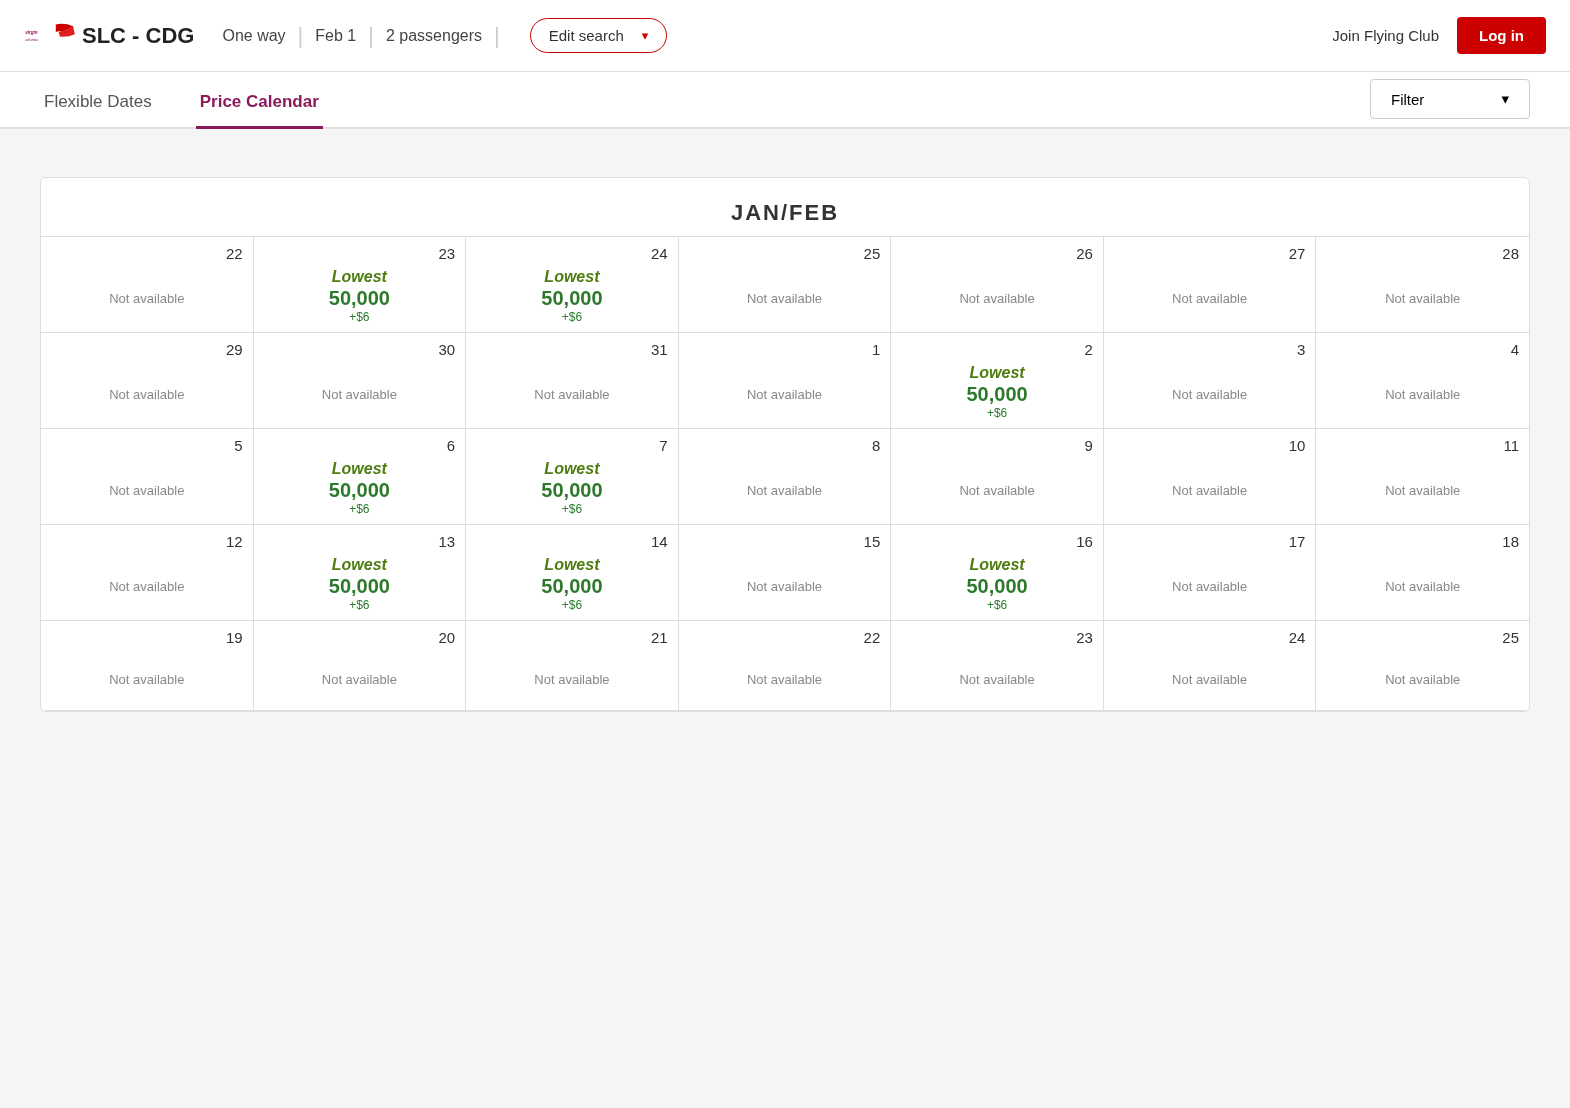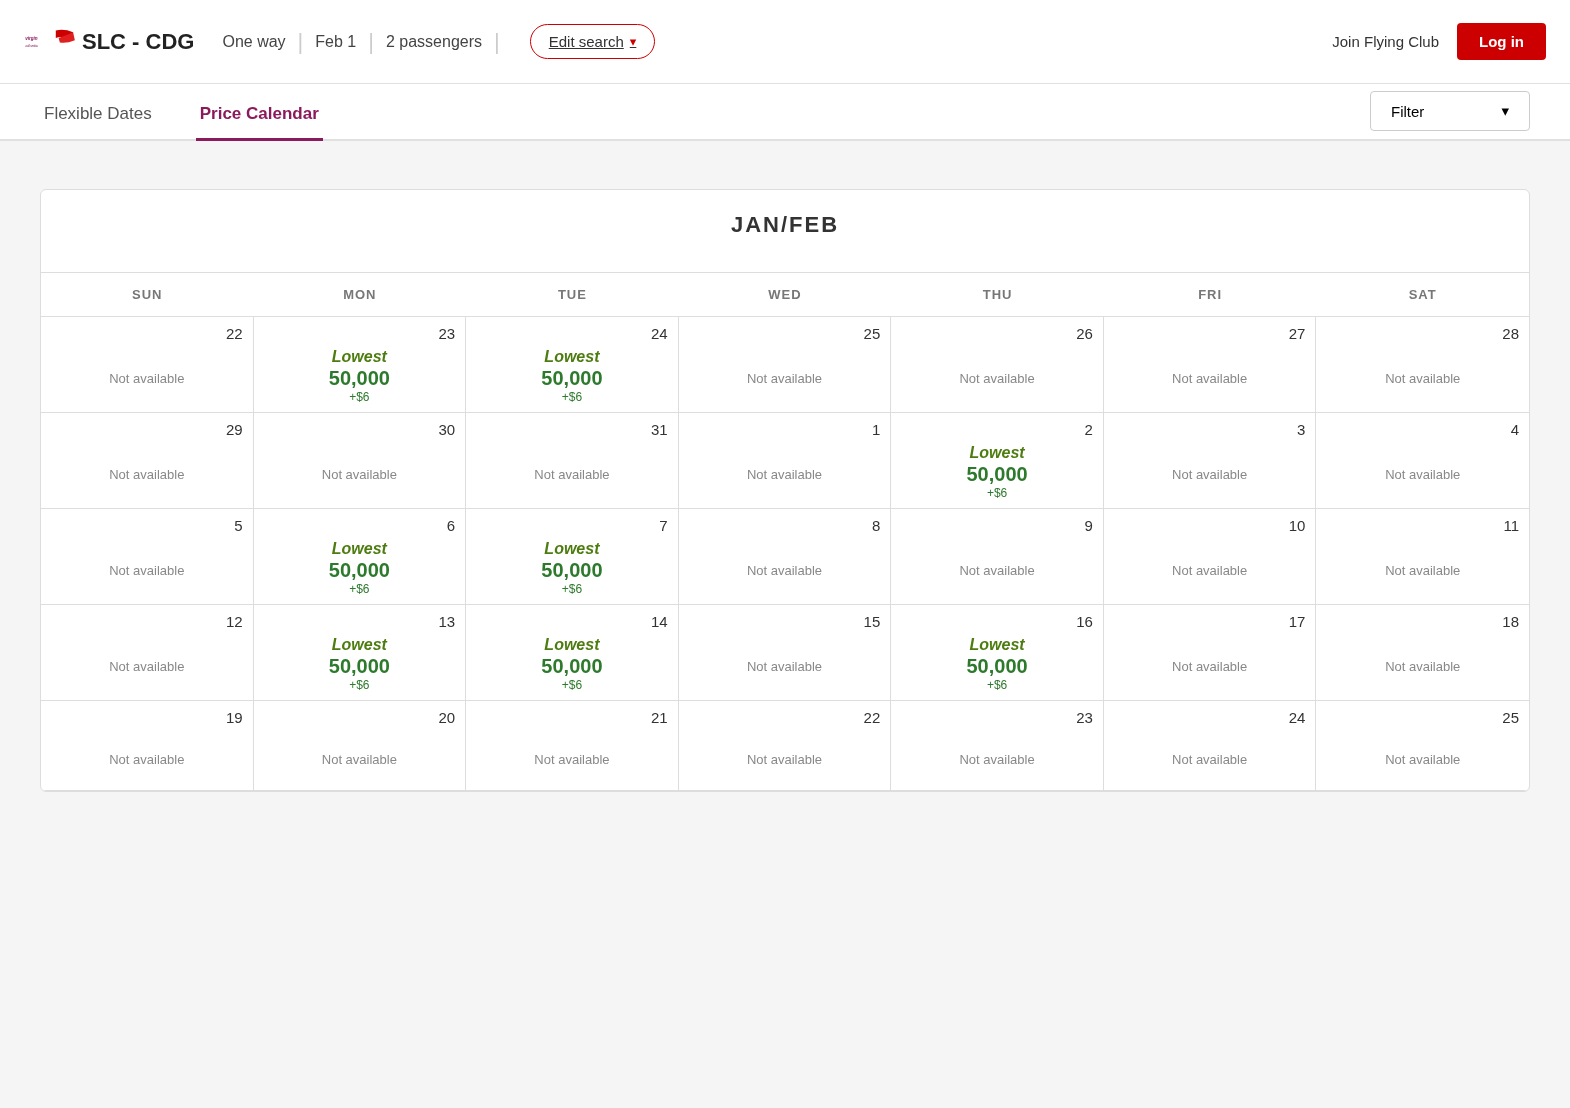--- a/index.html
+++ b/index.html
@@ -4,21 +4,21 @@
   <style>
     * { box-sizing: border-box; margin: 0; padding: 0; }
     body { font-family: Arial, Helvetica, sans-serif; background: #f5f5f5; color: #333; }
 
     
     .header {
       background: #fff;
       display: flex;
       align-items: center;
       padding: 0 24px;
-      height: 84px;
+      height: 72px;
       border-bottom: 1px solid #e0e0e0;
     }
     .logo-icon {
       width: 52px;
       height: 44px;
       margin-right: 6px;
     }
     .route {
       font-size: 22px;
       font-weight: bold;
@@ -40,23 +40,22 @@
     .edit-search-btn {
       border: 1.5px solid #c00;
       border-radius: 24px;
       padding: 8px 18px;
       background: #fff;
       cursor: pointer;
       font-size: 15px;
       color: #333;
       display: flex;
       align-items: center;
-      gap: 6px;
+      gap: 18px;
       margin-left: 18px;
-      text-decoration: underline;
     }
     .edit-search-btn .chevron {
       color: #c00;
       font-size: 13px;
     }
     .header-right {
       display: flex;
       align-items: center;
       gap: 18px;
       margin-left: auto;
@@ -131,21 +130,21 @@
       background: #fff;
       border: 1px solid #ddd;
       border-radius: 6px;
       overflow: hidden;
       margin-top: 16px;
     }
     .calendar-month-header {
       text-align: center;
       font-size: 22px;
       font-weight: bold;
-      padding: 22px 0 34px;
+      padding: 22px 0 10px;
       border-bottom: 1px solid #ddd;
       letter-spacing: 2px;
     }
     .calendar-grid {
       display: grid;
       grid-template-columns: repeat(7, 1fr);
     }
     .day-header {
       text-align: center;
       font-size: 13px;
@@ -262,30 +261,20 @@
       <span>Filter</span>
       <span>▾</span>
     </button>
   </div>
 </div>
 
 <div class="main-content">
   <div class="calendar-wrapper">
     <div class="calendar-month-header">JAN/FEB</div>
 
-    <div class="calendar-grid">
-
-      <div class="day-header">SUN</div>
-      <div class="day-header">MON</div>
-      <div class="day-header">TUE</div>
-      <div class="day-header">WED</div>
-      <div class="day-header">THU</div>
-      <div class="day-header">FRI</div>
-      <div class="day-header">SAT</div>
-    </div>
 
     <div class="calendar-grid" id="calendar-cells">
     <div class="calendar-cell">
           <div class="cell-date">22</div>
           <div class="cell-content">
             <div class="not-available">Not available</div>
           </div>
         </div>
         <div class="calendar-cell">
           <div class="cell-date">23</div>

